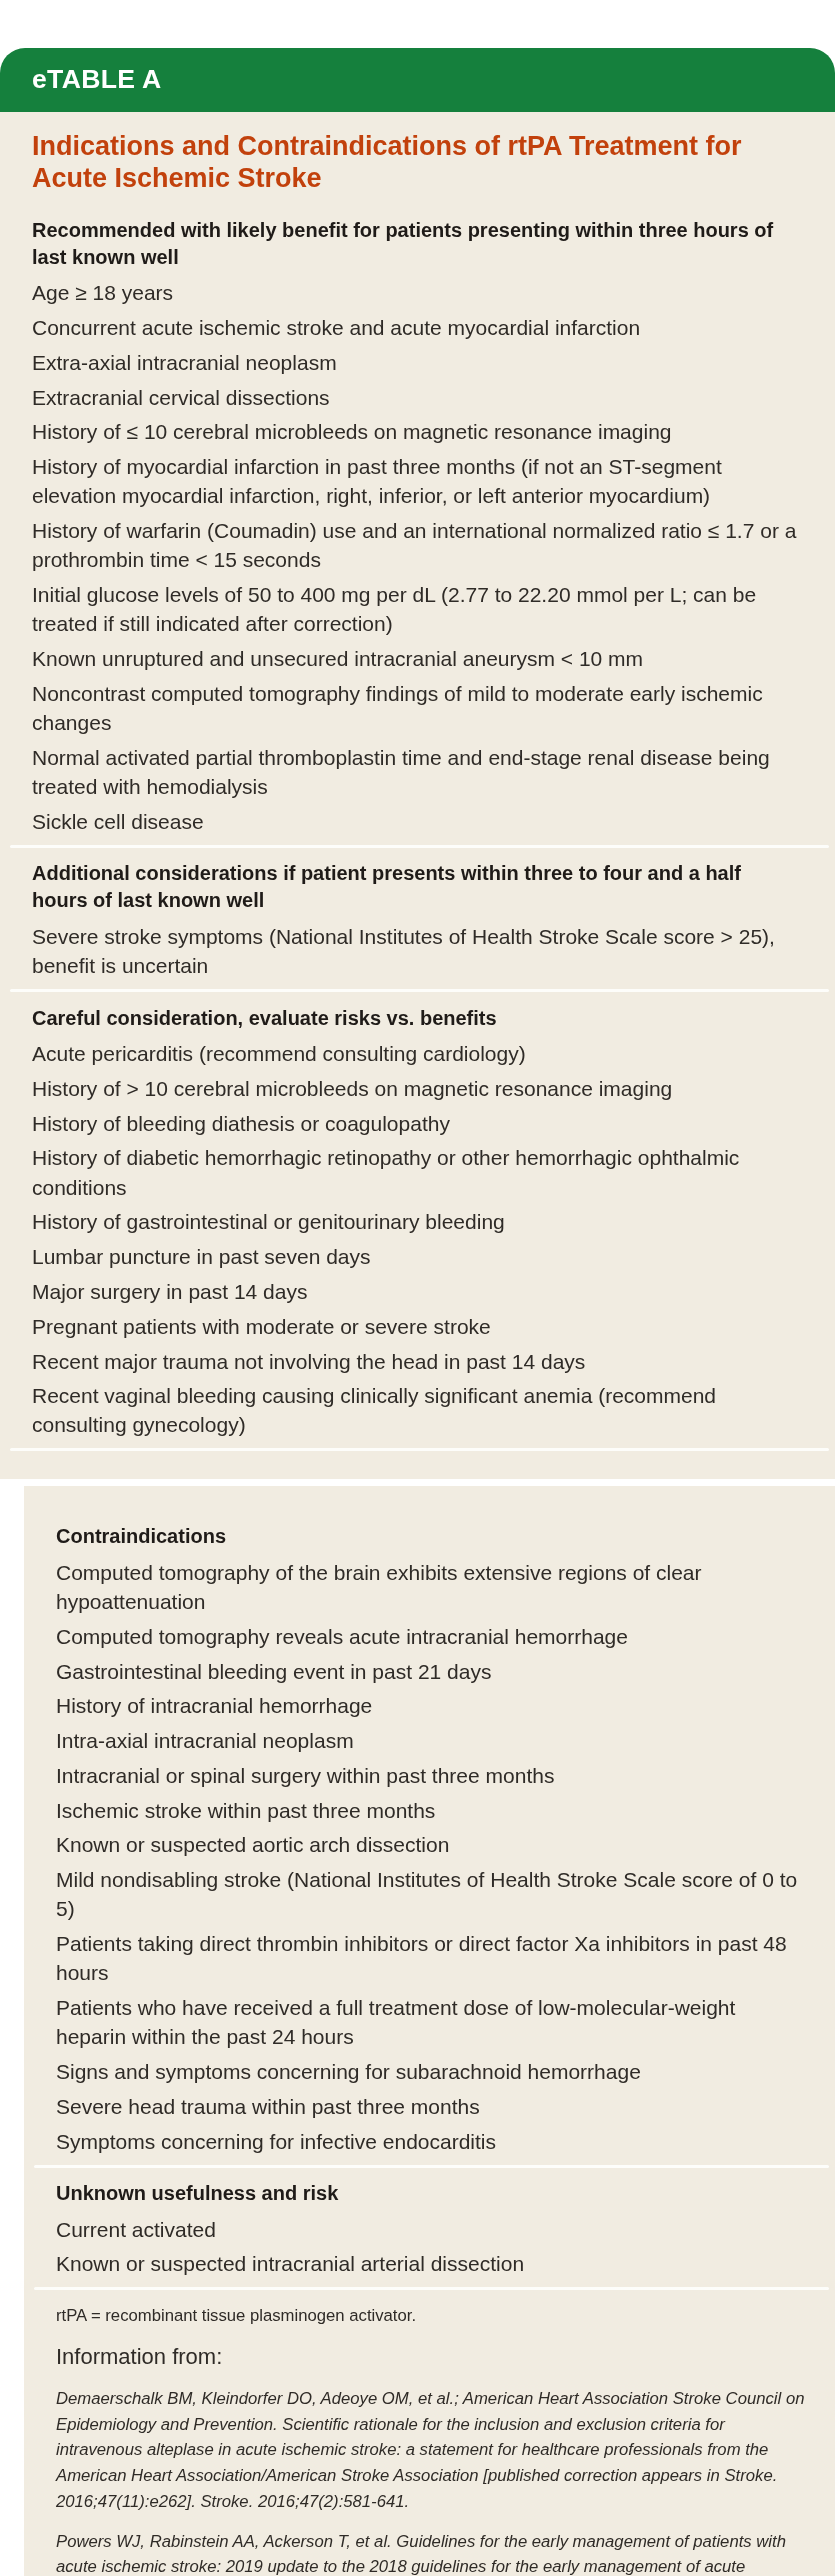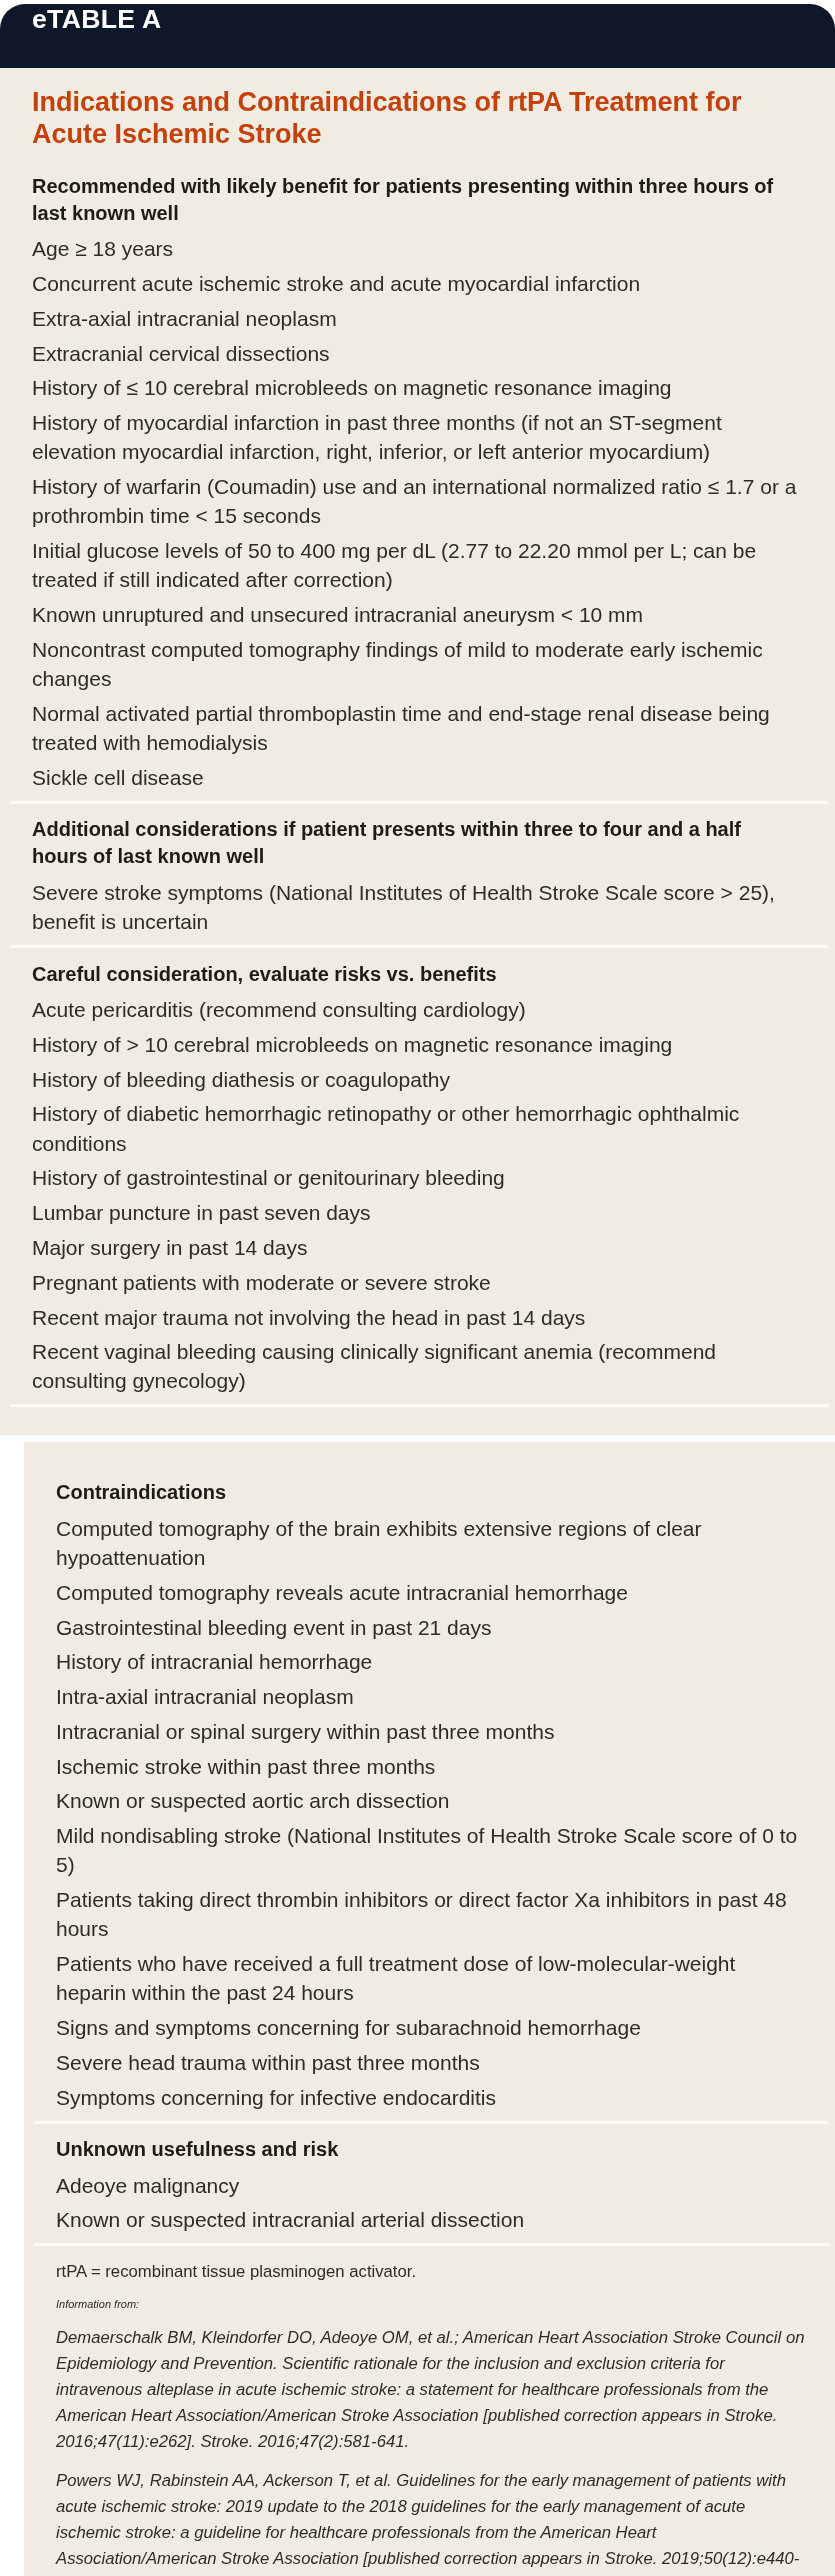--- a/index.html
+++ b/index.html
@@ -12,24 +12,26 @@
     padding-top: 3.7px;
     display: flex;
     flex-direction: column;
     overflow: hidden;
     background: #ffffff;
   }
 
   .bar {
     height: 64px;
     flex: 0 0 64px;
-    background: #0f172a;
+    background: #15803d;
     border-radius: 25px 25px 0 0;
     display: flex;
+    align-items: center;
     padding: 0 32px;
+    margin-top: 44px;
   }
   .bar-label {
     color: #ffffff;
     font-size: 26.6px;
     font-weight: bold;
     letter-spacing: 0.3px;
   }
 
   .card {
     background: #f1ece1;
@@ -81,23 +83,22 @@
   }
 
   .footnotes { margin-top: 2.5px; }
   .abbrev {
     font-size: 16.7px;
     line-height: 1.5;
     color: #2f2b27;
     margin: 0 0 12.4px 0;
   }
   .info-label {
-    font-size: 11px;
+    font-size: 22px;
     line-height: 1.5;
-    font-style: italic;
     color: #2f2b27;
     margin: 0 0 12.4px 0;
   }
   .reference {
     font-size: 16.7px;
     line-height: 1.55;
     font-style: italic;
     color: #2f2b27;
     margin: 0 0 13.6px 0;
     max-width: 772px;
@@ -176,21 +177,21 @@
       <p class="item">Patients who have received a full treatment dose of low-molecular-weight heparin within the past 24 hours</p>
       <p class="item">Signs and symptoms concerning for subarachnoid hemorrhage</p>
       <p class="item">Severe head trauma within past three months</p>
       <p class="item">Symptoms concerning for infective endocarditis</p>
     </section>
 
     <div class="divider"></div>
 
     <section>
       <h2 class="section-heading">Unknown usefulness and risk</h2>
-      <p class="item">Adeoye malignancy</p>
+      <p class="item">Current activated</p>
       <p class="item">Known or suspected intracranial arterial dissection</p>
     </section>
 
     <div class="divider"></div>
 
     <footer class="footnotes">
       <p class="abbrev">rtPA = recombinant tissue plasminogen activator.</p>
       <p class="info-label">Information from:</p>
       <p class="reference">Demaerschalk BM, Kleindorfer DO, Adeoye OM, et al.; American Heart Association Stroke Council on Epidemiology and Prevention. Scientific rationale for the inclusion and exclusion criteria for intravenous alteplase in acute ischemic stroke: a statement for healthcare professionals from the American Heart Association/American Stroke Association [published correction appears in Stroke. 2016;47(11):e262]. Stroke. 2016;47(2):581-641.</p>
       <p class="reference">Powers WJ, Rabinstein AA, Ackerson T, et al. Guidelines for the early management of patients with acute ischemic stroke: 2019 update to the 2018 guidelines for the early management of acute ischemic stroke: a guideline for healthcare professionals from the American Heart Association/American Stroke Association [published correction appears in Stroke. 2019;50(12):e440-e441]. Stroke. 2019;50(12):e344-e418.</p>

